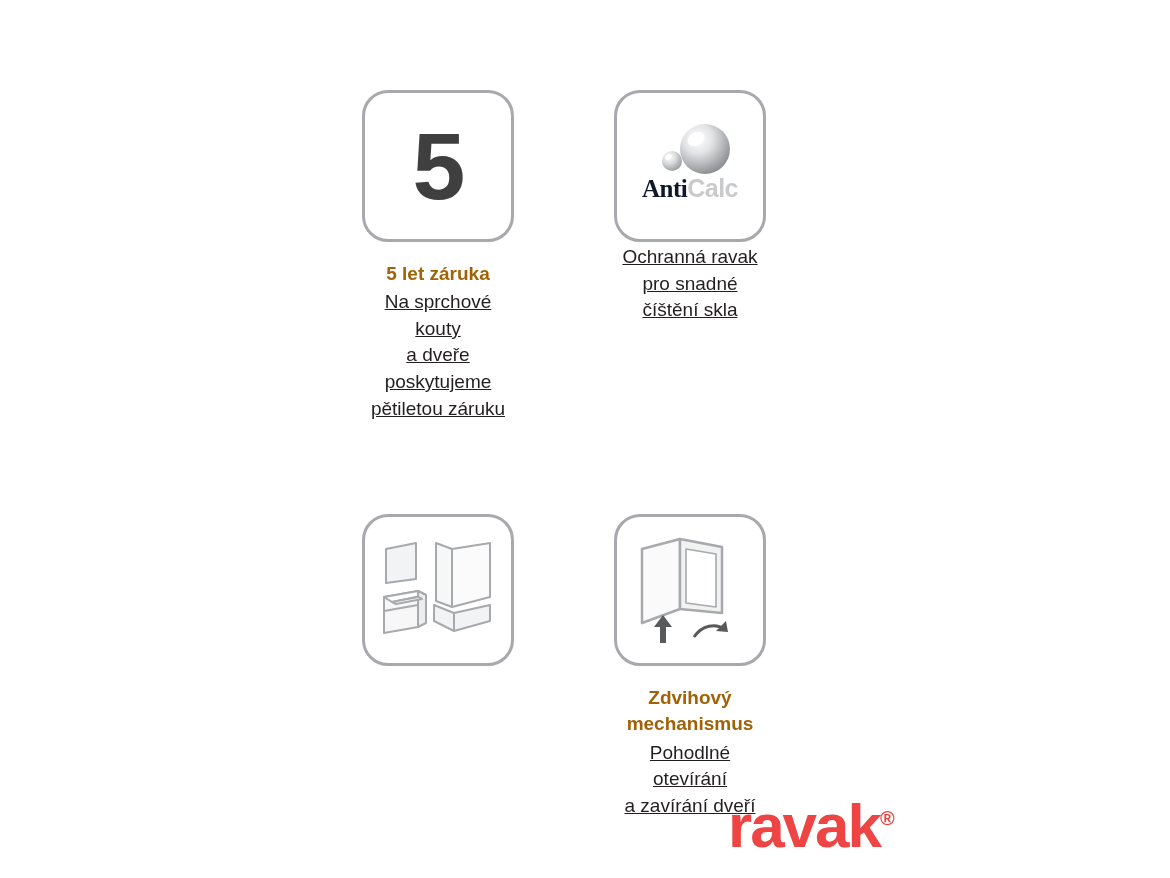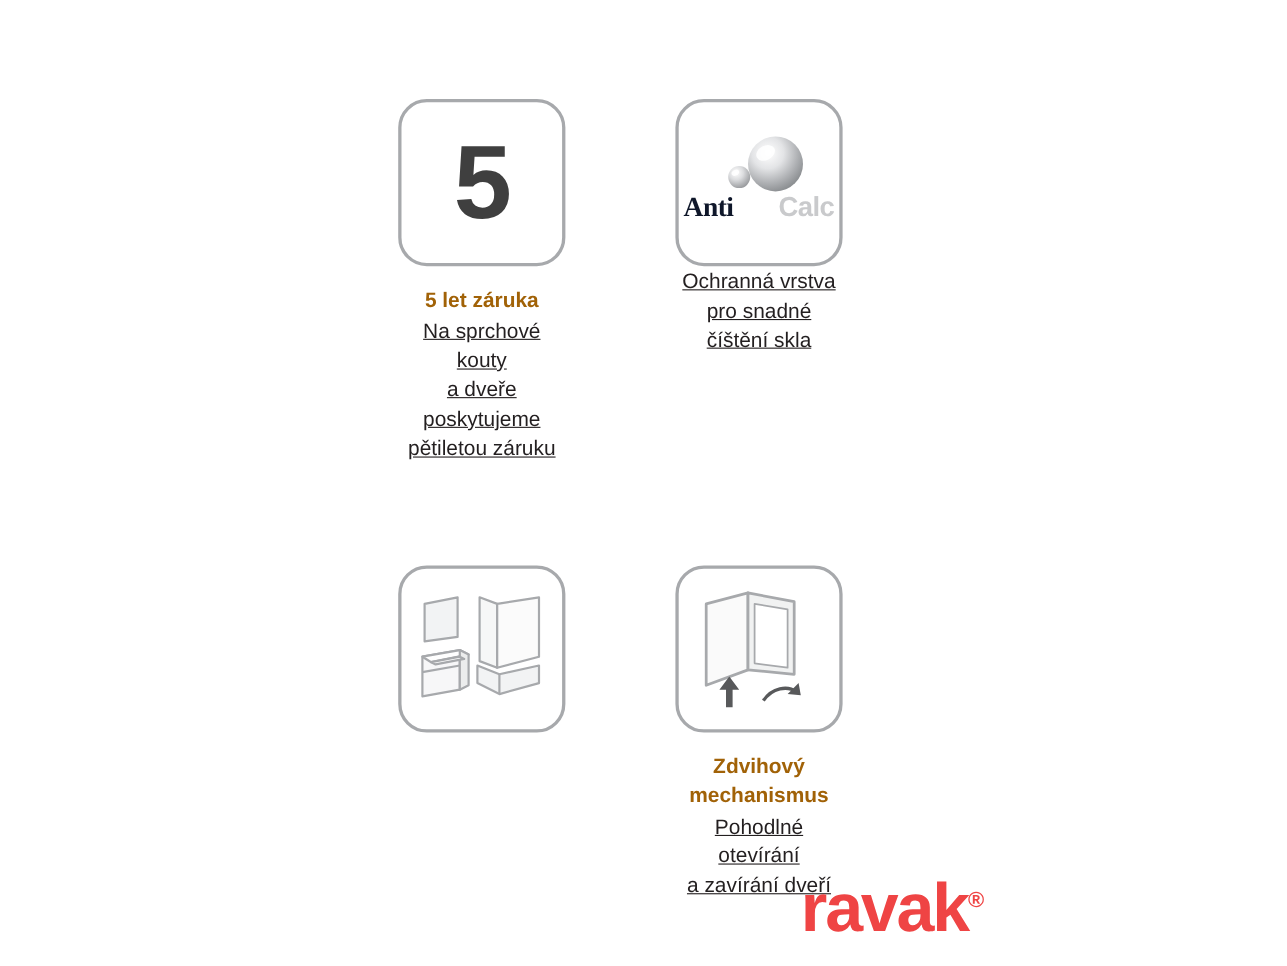--- a/index.html
+++ b/index.html
@@ -83,21 +83,21 @@
     position: absolute;
     left: 0;
     right: 0;
     bottom: 36px;
     text-align: center;
     font-size: 25px;
     font-weight: bold;
     letter-spacing: -0.5px;
   }
   .anticalc .word .anti { color: #0f172a; font-family: Liberation Serif, serif; }
-  .anticalc .word .calc { color: #c9cacc; padding-left: 41px; }
+  .anticalc .word .calc { color: #c9cacc; }
   
   .svg-icon { display: block; }
   
   .logo {
     position: absolute;
     left: 728px;
     top: 795px;
     font-size: 62px;
     font-weight: bold;
     color: #ef4444;
@@ -147,21 +147,21 @@
             <circle cx="88" cy="56" r="25" fill="url(#dropBig)"></circle>
             <ellipse cx="79" cy="46" rx="9" ry="6.5" fill="#ffffff" opacity="0.85" transform="rotate(-28 79 46)"></ellipse>
             <circle cx="55" cy="68" r="10" fill="url(#dropSmall)"></circle>
             <ellipse cx="51.5" cy="64" rx="3.6" ry="2.6" fill="#ffffff" opacity="0.85" transform="rotate(-28 51.5 64)"></ellipse>
           </svg>
           <div class="word">
             <span class="anti">Anti</span><span class="calc">Calc</span>
           </div>
         </div>
       </div>
-      <div class="feature-desc">Ochranná vrstva
+      <div class="feature-desc">Ochranná ravak
 pro snadné číštění skla</div>
     </div>
 
   </div>
 
   <div class="feature-row row-2">
 
     <div class="feature">
       <div class="icon-box">
         <svg class="svg-icon" width="120" height="110" viewBox="0 0 120 110">

